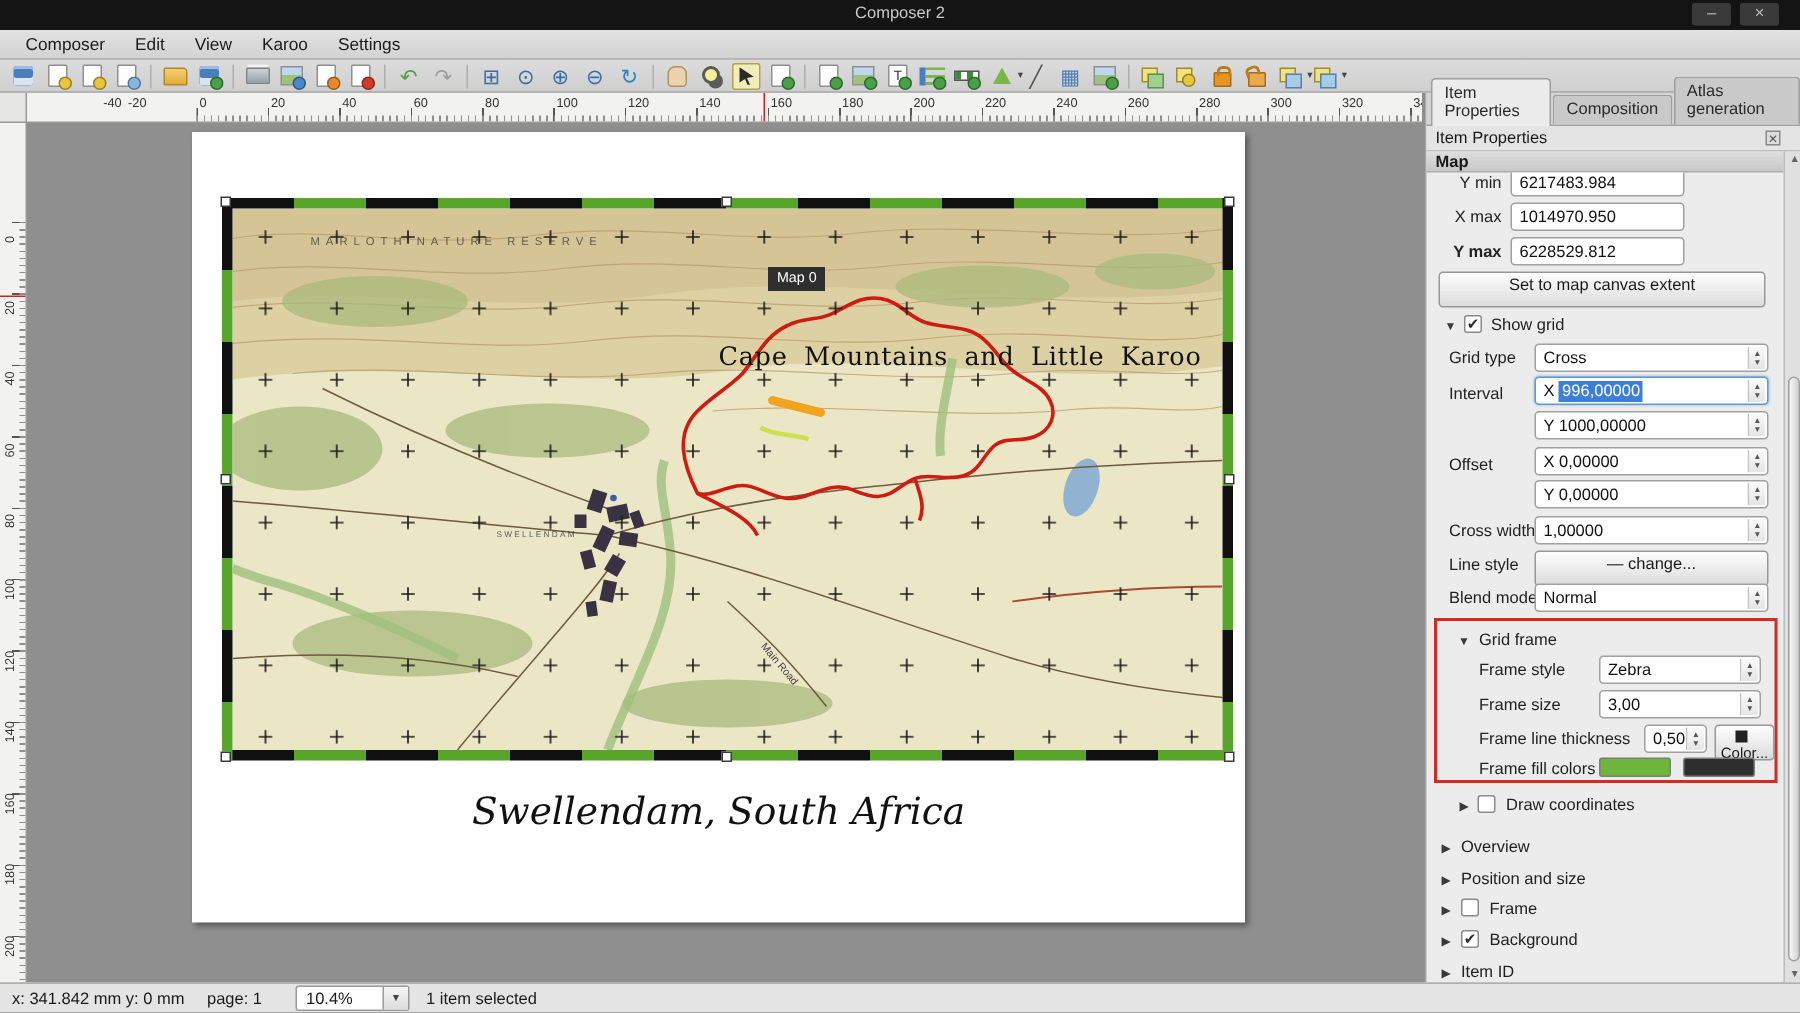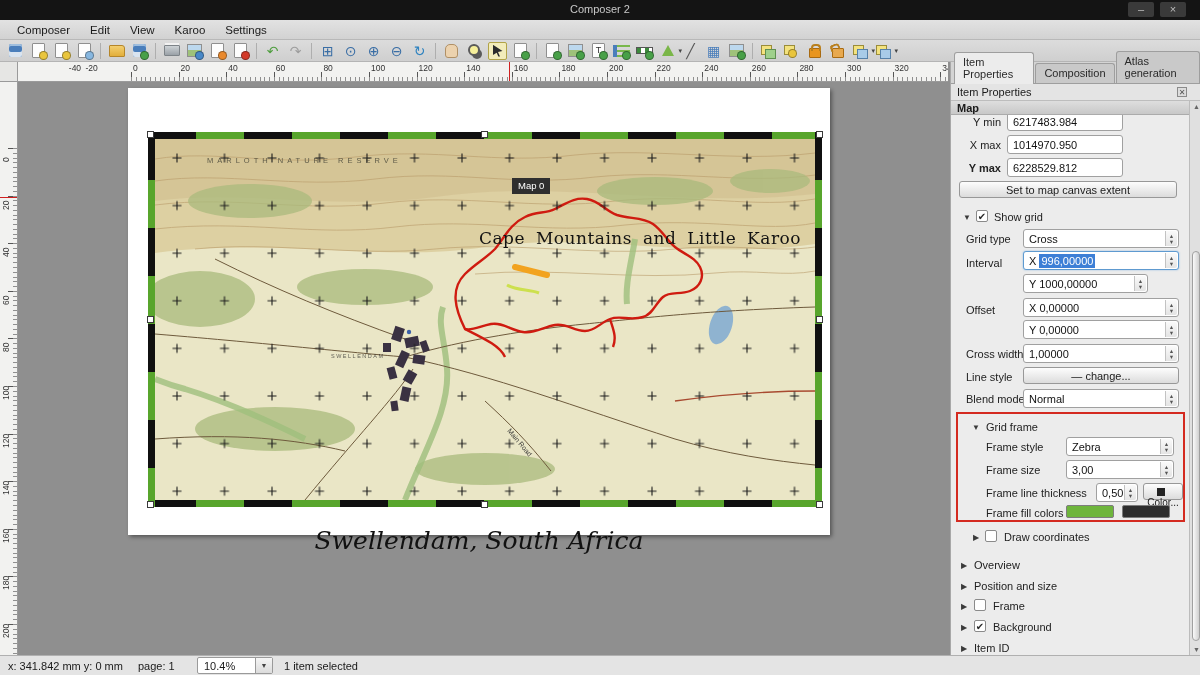--- a/index.html
+++ b/index.html
@@ -53,21 +53,21 @@
   .hmarker { position:absolute; top:0; width:1px; height:20px; background:#d02020; }
   .corner { position:absolute; left:0; top:62px; width:18px; height:20px; background:#e6e6e4; border-right:1px solid #9a9a9a; border-bottom:1px solid #9a9a9a; }
   .vruler { position:absolute; left:0; top:82px; width:18px; height:573px; background:#f2f2f0; border-right:1px solid #9a9a9a; overflow:hidden;
     background-image:repeating-linear-gradient(180deg,#8f8f8f 0 1px, transparent 1px 4.76px), repeating-linear-gradient(180deg,#555 0 1px, transparent 1px 47.6px);
     background-size:4px 100%, 9px 100%; background-position:right 66px, right 66px; background-repeat:no-repeat; }
   .vlab { position:absolute; left:1px; font-size:8.5px; color:#333; transform:rotate(-90deg); transform-origin:left top; }
   .vmarker { position:absolute; left:0; width:18px; height:1px; background:#d02020; }
 
   
   .canvas { position:absolute; left:18px; top:82px; width:930px; height:573px; background:#8f8f8f; }
-  .page { position:absolute; left:110px; top:6px; width:702px; height:447px; background:#ffffff; box-shadow:2px 2px 4px rgba(0,0,0,.4);padding-left:26px; }
+  .page { position:absolute; left:110px; top:6px; width:702px; height:527px; background:#ffffff; box-shadow:2px 2px 4px rgba(0,0,0,.4);padding-left:26px; }
   .mapitem { position:absolute; left:20px; top:44px; width:674px; height:375px; }
   .zt,.zb { position:absolute; left:0; width:674px; height:7px; background:repeating-linear-gradient(90deg,#101010 0 48px,#58a52c 48px 96px); }
   .zt{top:0;} .zb{bottom:0;}
   .zl,.zr { position:absolute; top:0; width:7px; height:375px; background:repeating-linear-gradient(180deg,#101010 0 48px,#58a52c 48px 96px); }
   .zl{left:0;} .zr{right:0;}
   .handle { position:absolute; width:7px; height:7px; background:#fff; border:1px solid #3a3a3a; z-index:5; }
   .mapinner { position:absolute; left:7px; top:7px; width:660px; height:361px; overflow:hidden; }
   .maptag { position:absolute; left:357px; top:39px; background:#2f2f2f; color:#fff; font-size:9.5px; padding:2px 6px 3px; z-index:4; }
   .maplabel { position:absolute; font-family:"DejaVu Serif", serif; font-size:17px; color:#121212; letter-spacing:.5px; word-spacing:5px; text-align:center; z-index:3; white-space:nowrap; }
   .pagetitle { position:absolute; left:0; width:702px; top:438px; text-align:center; font-family:"DejaVu Serif", serif; font-style:italic; font-size:25px; color:#111; }
@@ -80,21 +80,21 @@
   .phead { position:absolute; left:0; top:22px; width:250px; height:17px; background:#e4e4e4; border-bottom:1px solid #bdbdbd; font-size:11px; padding:2px 0 0 6px; }
   .phead .closebox { position:absolute; right:14px; top:3px; width:10px; height:10px; border:1px solid #8a8a8a; font-size:8px; line-height:9px; text-align:center; color:#555; background:#ddd; }
   .sechead { position:absolute; left:0; top:39px; width:238px; height:14px; background:linear-gradient(#dedede,#c8c8c8); border-bottom:1px solid #ababab; font-weight:bold; font-size:11px; padding:1px 0 0 6px; }
   .pcontent { position:absolute; left:0; top:53px; width:238px; height:540px; overflow:hidden; }
   .flabel { position:absolute; color:#222; }
   .field { position:absolute; height:19px; background:#fff; border:1px solid #a0a0a0; border-radius:3px; font-size:11px; padding:3px 0 0 5px; color:#111; white-space:nowrap; overflow:hidden; }
   .field.spin { padding-right:14px; }
   .spinner { position:absolute; right:1px; top:1px; bottom:1px; width:12px; border-left:1px solid #c2c2c2; display:flex; flex-direction:column; align-items:center; justify-content:center; font-size:5.5px; color:#555; gap:1px; background:linear-gradient(#fafafa,#e4e4e4); border-radius:0 2px 2px 0; }
   .field.focus { border:1px solid #5e9ad0; box-shadow:0 0 2px #8cb8e0; }
   .selhl { background:#3d7fd6; color:#fff; padding:1px 2px; }
-  .pbutton { position:absolute; height:17px; background:linear-gradient(#fdfdfd,#dcdcdc); border:1px solid #989898; border-radius:3px; text-align:center; font-size:11px; padding-top:2px; }
+  .pbutton { position:absolute; height:24px; background:linear-gradient(#fdfdfd,#dcdcdc); border:1px solid #989898; border-radius:3px; text-align:center; font-size:11px; padding-top:2px; }
   .arrow { font-size:8px; color:#3a3a3a; position:absolute; }
   .cbx { position:absolute; width:12px; height:12px; background:#fff; border:1px solid #8a8a8a; border-radius:2px; font-size:10px; line-height:11px; text-align:center; color:#2a2a2a; }
   .redbox { position:absolute; left:5px; top:297px; width:229px; height:110px; border:2px solid #d42a20; }
   .swatch { position:absolute; height:13px; width:48px; border:1px solid #7d7d7d; border-radius:2px; top:2px; }
   .colorbtn-sq { display:inline-block; width:8px; height:8px; background:#222; margin-right:4px; vertical-align:-1px; }
   .pscroll { position:absolute; left:238px; top:39px; width:12px; height:554px; background:#e0e0e0; border-left:1px solid #bcbcbc; }
   .pscroll .thumb { position:absolute; left:2px; top:150px; width:8px; height:390px; background:linear-gradient(90deg,#fafafa,#cfcfcf); border:1px solid #a0a0a0; border-radius:4px; }
   .pscroll .sarrow { position:absolute; left:2px; width:9px; font-size:7px; color:#666; text-align:center; }
 
   
@@ -343,21 +343,21 @@
 
     <span class="arrow" style="left:12px; top:98px;">▼</span>
     <span class="cbx" style="left:25px; top:95px;">✔</span>
     <span class="flabel" style="left:43px; top:96px;">Show grid</span>
 
     <span class="flabel" style="left:15px; top:118px;">Grid type</span>
     <div class="field spin" style="left:72px; top:114px; width:156px;"><span>Cross</span><span class="spinner">▲<br>▼</span></div>
 
     <span class="flabel" style="left:15px; top:142px;">Interval</span>
     <div class="field spin focus" style="left:72px; top:136px; width:156px;"><span>X</span> <span class="selhl">996,00000</span><span class="spinner">▲<br>▼</span></div>
-    <div class="field spin" style="left:72px; top:159px; width:125px;">Y 1000,00000<span class="spinner">▲<br>▼</span></div>
+    <div class="field spin" style="left:72px; top:159px; width:156px;">Y 1000,00000<span class="spinner">▲<br>▼</span></div>
 
     <span class="flabel" style="left:15px; top:189px;">Offset</span>
     <div class="field spin" style="left:72px; top:183px; width:156px;">X 0,00000<span class="spinner">▲<br>▼</span></div>
     <div class="field spin" style="left:72px; top:205px; width:156px;">Y 0,00000<span class="spinner">▲<br>▼</span></div>
 
     <span class="flabel" style="left:15px; top:233px;">Cross width</span>
     <div class="field spin" style="left:72px; top:229px; width:156px;">1,00000<span class="spinner">▲<br>▼</span></div>
 
     <span class="flabel" style="left:15px; top:256px;">Line style</span>
     <div class="pbutton" style="left:72px; top:252px; width:156px;">— change...</div>

